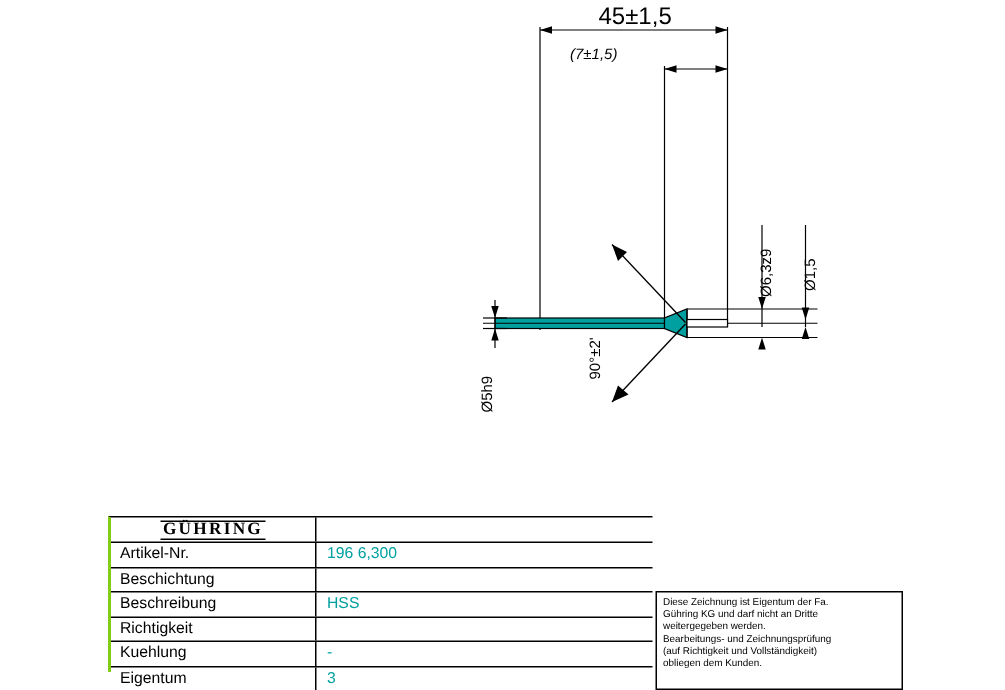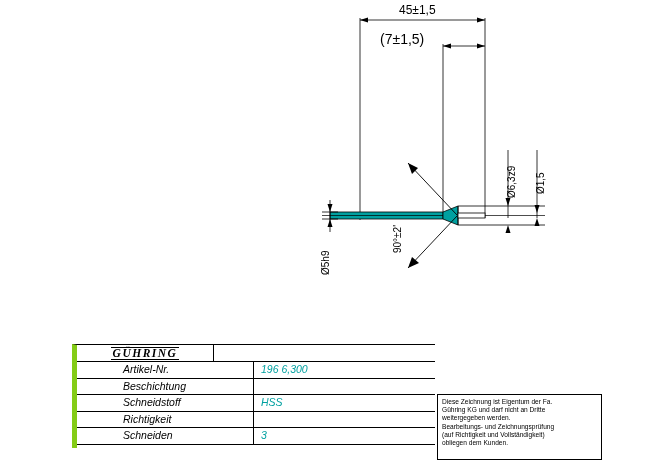--- a/index.html
+++ b/index.html
@@ -25,42 +25,40 @@
     transform-origin: 0 0;
     transform: rotate(-90deg);
   }
   
   #titleblock {
     position: absolute;
     left: 72px;
     top: 344px;
     width: 363px;
     height: 104px;
-    border-left: 5px solid #84cc16;
+    border-left: 2px solid #84cc16;
     border-top: 1px solid #000;
     box-sizing: border-box;
-    font-style: italic;
   }
   .tb-row {
     position: relative;
     height: 16.5px;
     border-bottom: 1px solid #000;
     box-sizing: border-box;
     display: flex;
   }
   .tb-label {
     width: 137px;
     border-right: 1px solid #000;
     box-sizing: border-box;
     font-size: 10.5px;
     color: #000;
     padding-left: 6px;
     line-height: 15px;
     white-space: nowrap;
-    margin-left: 40px;
   }
   .tb-value {
     flex: 1;
     box-sizing: border-box;
     font-size: 10.5px;
     color: #00a0a0;
     padding-left: 7px;
     line-height: 15px;
     white-space: nowrap;
   }
@@ -171,49 +169,53 @@
       <line x1="537" y1="150" x2="537" y2="218"></line>
       <line x1="458" y1="206" x2="545" y2="206"></line>
       <line x1="458" y1="225" x2="545" y2="225"></line>
     </g>
     <polygon points="508,206 505.5,198 510.5,198" fill="#000"></polygon>
     <polygon points="508,225 505.5,233 510.5,233" fill="#000"></polygon>
     <polygon points="537,213 534.5,205 539.5,205" fill="#000"></polygon>
     <polygon points="537,218 534.5,226 539.5,226" fill="#000"></polygon>
   </svg>
 
-  <div class="txt" style="left:399px; top:3px; font-size:12px;">45±1,5</div>
-  <div class="txt" style="left:380px; top:31px; font-size:14px;">(7±1,5)</div>
+  <div class="txt" style="left:399px; top:3px; font-size:16px;">45±1,5</div>
+  <div class="txt" style="left:380px; top:31px; font-size:10px;font-style:italic;">(7±1,5)</div>
   <div class="txt rot90" style="left:392px; top:253px; font-size:10px;">90°±2'</div>
   <div class="txt rot90" style="left:320px; top:275px; font-size:10px;">Ø5h9</div>
   <div class="txt rot90" style="left:506px; top:198px; font-size:10px;">Ø6,3z9</div>
   <div class="txt rot90" style="left:535px; top:194px; font-size:10px;">Ø1,5</div>
 
   <div id="titleblock">
     <div class="tb-logo-row">
       <div class="tb-logo-cell">
         <span class="logo-text">GÜHRING</span>
       </div>
     </div>
     <div class="tb-row">
       <div class="tb-label">Artikel-Nr.</div>
       <div class="tb-value">196  6,300</div>
     </div>
     <div class="tb-row">
       <div class="tb-label">Beschichtung</div>
     </div>
     <div class="tb-row">
-      <div class="tb-label">Schneidstoff</div>
+      <div class="tb-label">Beschreibung</div>
       <div class="tb-value">HSS</div>
     </div>
     <div class="tb-row">
       <div class="tb-label">Richtigkeit</div>
     </div>
     <div class="tb-row">
-      <div class="tb-label">Schneiden</div>
+      <div class="tb-label">Kuehlung</div>
+      <div class="tb-value">-</div>
+    </div>
+    <div class="tb-row">
+      <div class="tb-label">Eigentum</div>
       <div class="tb-value">3</div>
     </div>
   </div>
 
   <div id="note-box">Diese Zeichnung ist Eigentum der Fa.
 Gühring KG und darf nicht an Dritte
 weitergegeben  werden.
 Bearbeitungs- und Zeichnungsprüfung
 (auf Richtigkeit und Vollständigkeit)
 obliegen dem Kunden.</div>

